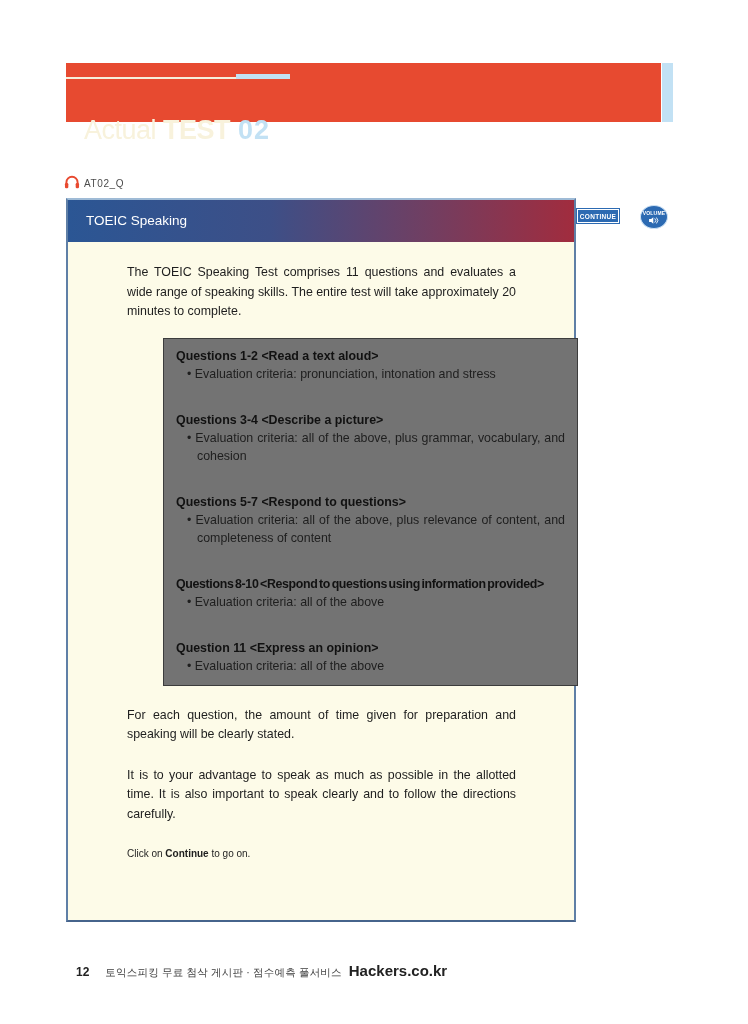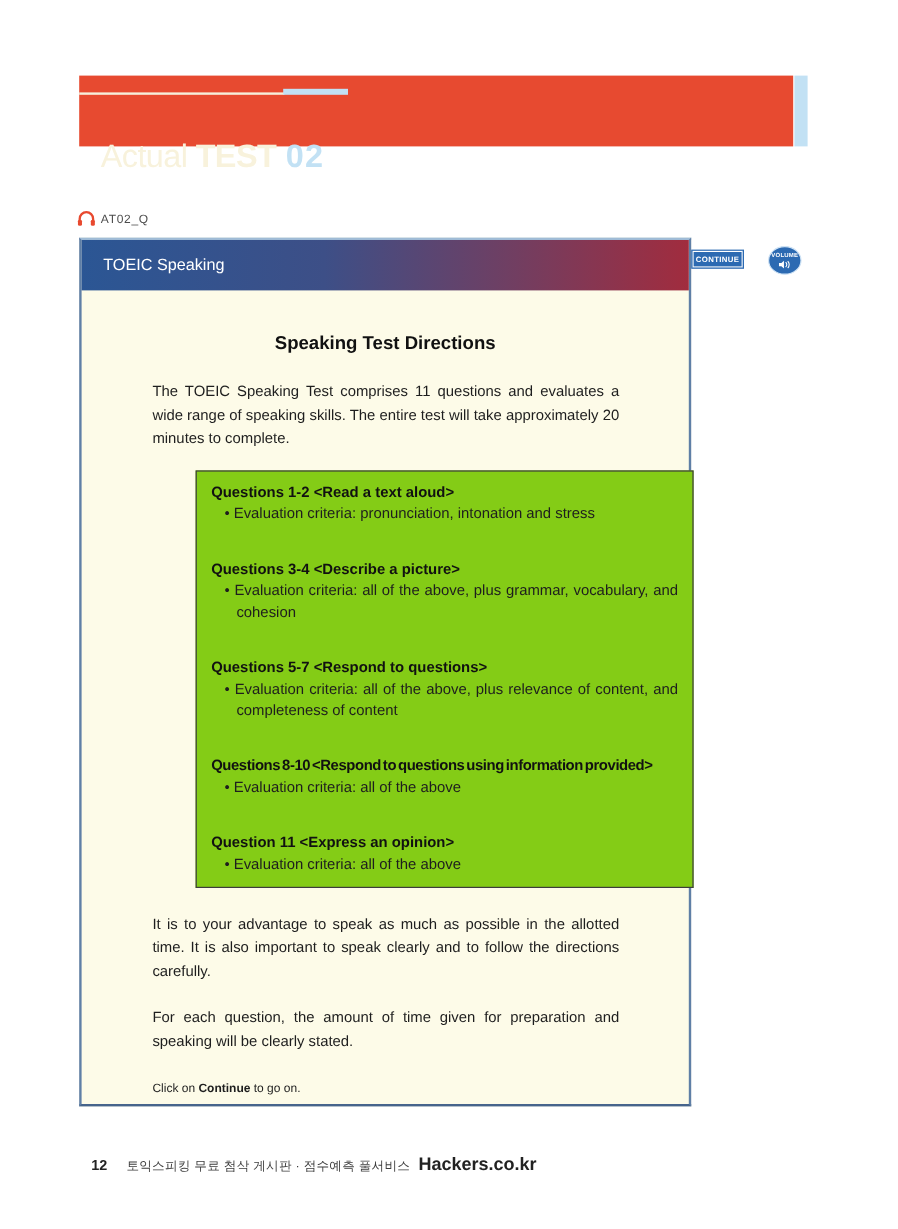--- a/index.html
+++ b/index.html
@@ -41,21 +41,21 @@
 
   
   .content { position:relative; width:100%; color:#1e1e1e; }
   .heading { margin-top:36px; text-align:center; font-size:15.5px; font-weight:700; color:#111; }
   .para { margin:21px 58px 0 59px; font-size:12.4px; line-height:19.5px; text-align:justify; }
   .para.first { margin-top:20px; }
   .closing { margin:20px 58px 4px 59px; font-size:10px; line-height:19.5px; }
   .closing .b { font-weight:700; }
 
   .qbox { width:415px; margin:16px 0 0 95px; border:1px solid #3c3c3c;
-    padding:8px 12px 10px 12px; background:#84cc16; }
+    padding:8px 12px 10px 12px; background:#737373; }
   .qsec { margin-top:28px; }
   .qsec:first-child { margin-top:0; }
   .qtitle { font-size:12.4px; font-weight:700; line-height:18px; color:#111; }
   .qtitle.tight { letter-spacing:-0.35px; word-spacing:-1.5px; white-space:nowrap; }
   .qbullet { font-size:12.4px; line-height:18px; text-align:justify;
     padding-left:21px; text-indent:-10px; }
   .qbullet::before { content:"\2022\00a0"; }
 
   
   .footer { position:absolute; left:76px; top:962px; display:flex; align-items:baseline; }
@@ -96,21 +96,20 @@
         <span class="vol-label">VOLUME</span>
         <svg width="10" height="7" viewBox="0 0 14 10">
           <polygon points="0,3 3,3 6,0.5 6,9.5 3,7 0,7" fill="#ffffff"></polygon>
           <path d="M8,2 a4,4 0 0 1 0,6" fill="none" stroke="#ffffff" stroke-width="1.3"></path>
           <path d="M10.5,0.8 a6,6 0 0 1 0,8.4" fill="none" stroke="#ffffff" stroke-width="1.3"></path>
         </svg>
       </div>
     </div>
 
     <div class="content">
-      <div class="heading">Speaking Test Directions</div>
 
       <div class="para">The TOEIC Speaking Test comprises 11 questions and evaluates a wide range of speaking skills. The entire test will take approximately 20 minutes to complete.</div>
 
       <div class="qbox">
         <div class="qsec">
           <div class="qtitle">Questions 1-2 &lt;Read a text aloud&gt;</div>
           <div class="qbullet">Evaluation criteria: pronunciation, intonation and stress</div>
         </div>
         <div class="qsec">
           <div class="qtitle">Questions 3-4 &lt;Describe a picture&gt;</div>
@@ -123,22 +122,22 @@
         <div class="qsec">
           <div class="qtitle tight">Questions 8-10 &lt;Respond to questions using information provided&gt;</div>
           <div class="qbullet">Evaluation criteria: all of the above</div>
         </div>
         <div class="qsec">
           <div class="qtitle">Question 11 &lt;Express an opinion&gt;</div>
           <div class="qbullet">Evaluation criteria: all of the above</div>
         </div>
       </div>
 
+      <div class="para first">For each question, the amount of time given for preparation and speaking will be clearly stated.</div>
       <div class="para">It is to your advantage to speak as much as possible in the allotted time. It is also important to speak clearly and to follow the directions carefully.</div>
-      <div class="para first">For each question, the amount of time given for preparation and speaking will be clearly stated.</div>
 
       <div class="closing">
         <span>Click on </span><span class="b">Continue</span><span> to go on.</span>
       </div>
     </div>
   </div>
 
   <div class="footer">
     <span class="page-num">12</span>
     <span class="service-text">토익스피킹 무료 첨삭 게시판 · 점수예측 풀서비스</span>

